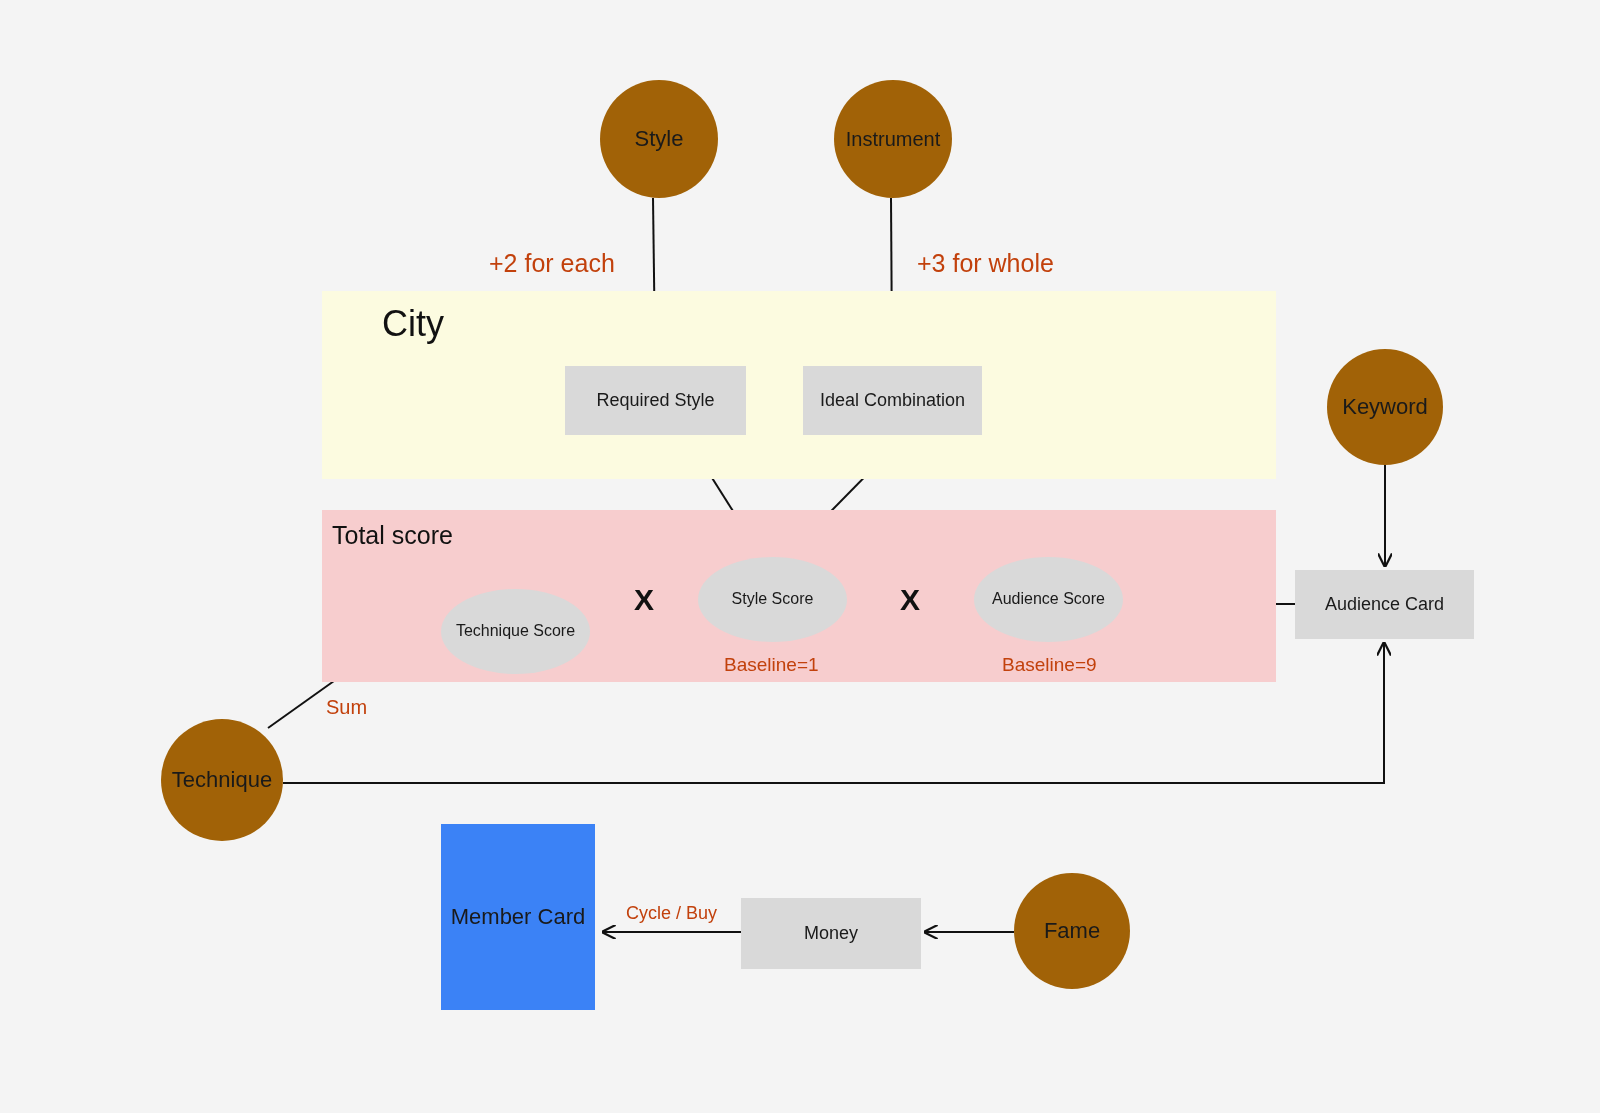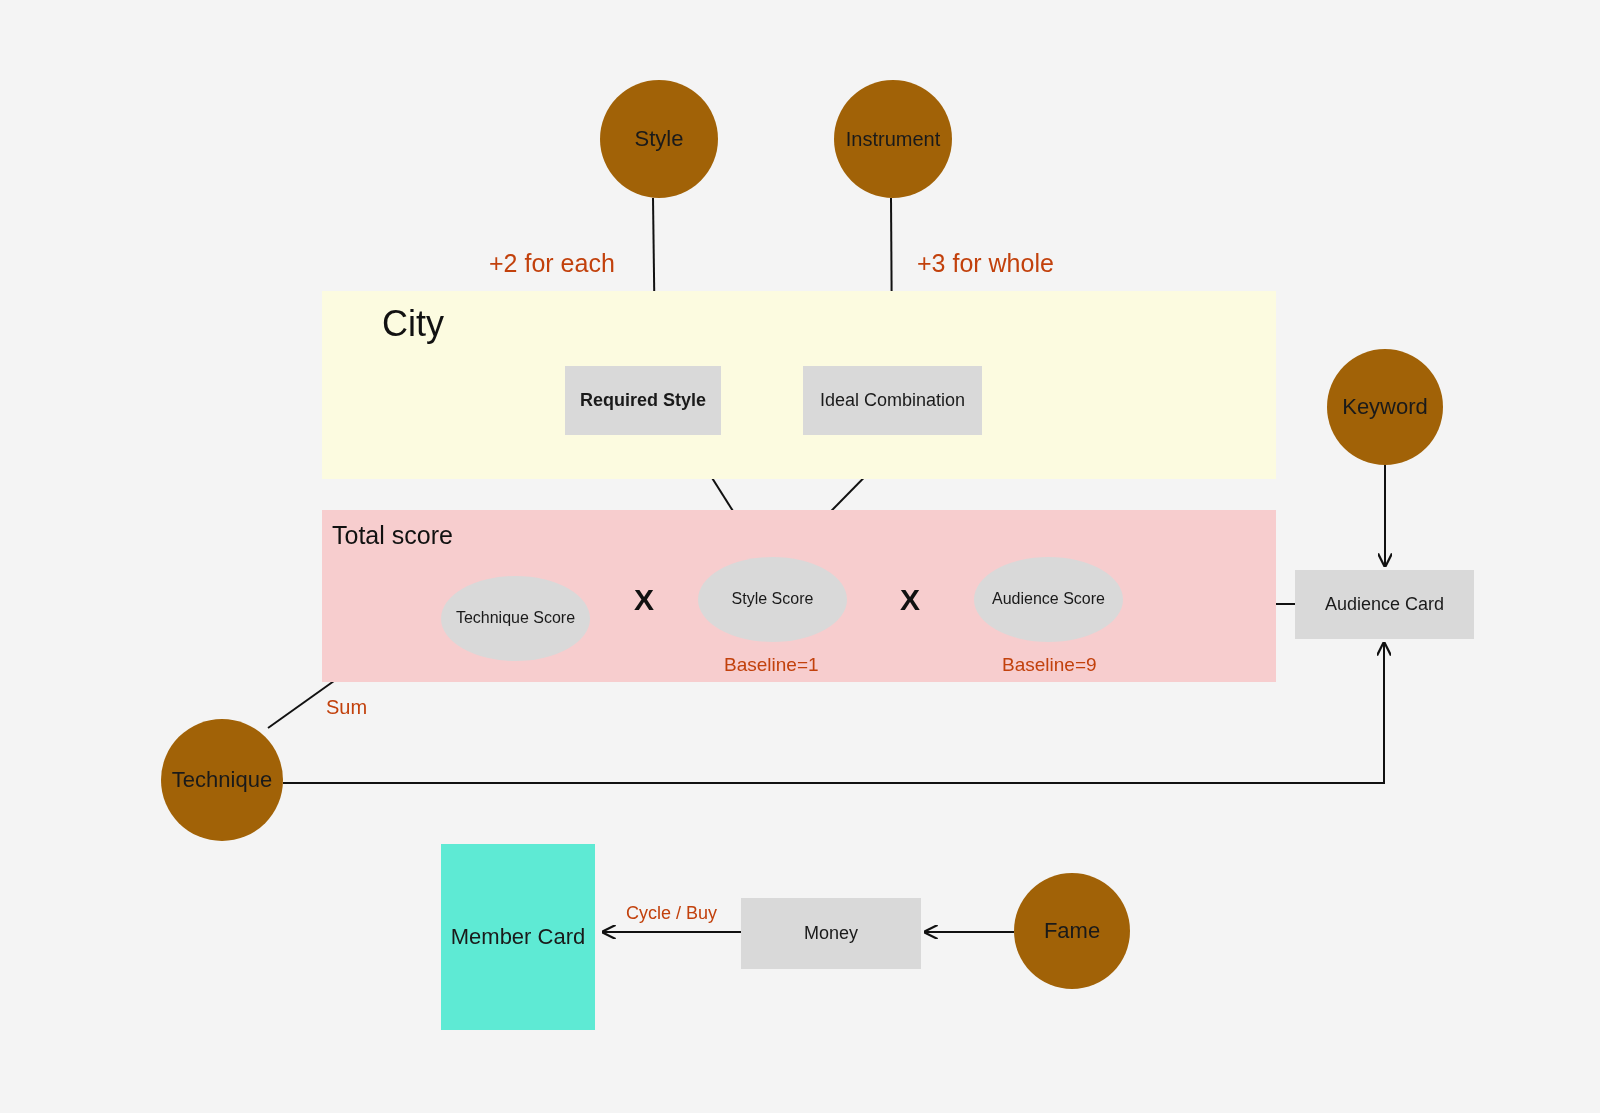--- a/index.html
+++ b/index.html
@@ -61,22 +61,21 @@
     background: #a16207;
   }
   .ellipse {
     border-radius: 50%;
     background: #d9d9d9;
   }
   .rect-grey {
     background: #d9d9d9;
   }
   .rect-blue {
-    background: #5eead4;
-    margin-top: 20px;
+    background: #3b82f6;
   }
   .fs22 { font-size: 22px; }
   .fs20 { font-size: 20px; }
   .fs18 { font-size: 18px; }
   .fs16 { font-size: 16px; }
   .edge-label {
     position: absolute;
     white-space: nowrap;
     color: #c2410c;
   }
@@ -86,27 +85,27 @@
     font-weight: 700;
     color: #111;
   }
   
   #n-style      { left: 600px;  top: 80px;  width: 118px; height: 118px; }
   #n-instrument { left: 834px;  top: 80px;  width: 118px; height: 118px; }
   #n-keyword    { left: 1327px; top: 349px; width: 116px; height: 116px; }
   #n-technique  { left: 161px;  top: 719px; width: 122px; height: 122px; }
   #n-fame       { left: 1014px; top: 873px; width: 116px; height: 116px; }
 
-  #n-required   { left: 565px;  top: 366px; width: 156px; height: 69px; font-weight: bold; }
+  #n-required   { left: 565px;  top: 366px; width: 181px; height: 69px; }
   #n-ideal      { left: 803px;  top: 366px; width: 179px; height: 69px; }
   #n-audcard    { left: 1295px; top: 570px; width: 179px; height: 69px; }
   #n-money      { left: 741px;  top: 898px; width: 180px; height: 71px; }
   #n-membercard { left: 441px;  top: 824px; width: 154px; height: 186px; }
 
-  #n-techscore  { left: 441px;  top: 576px; width: 149px; height: 85px; text-align: right; }
+  #n-techscore  { left: 441px;  top: 589px; width: 149px; height: 85px; text-align: right; }
   #n-stylescore { left: 698px;  top: 557px; width: 149px; height: 85px; }
   #n-audscore   { left: 974px;  top: 557px; width: 149px; height: 85px; }
 
   #op-1 { left: 634px;  top: 583px; }
   #op-2 { left: 900px;  top: 583px; }
 
   #lbl-plus2   { left: 489px;  top: 249px; font-size: 25px; }
   #lbl-plus3   { left: 917px;  top: 249px; font-size: 25px; }
   #lbl-base1   { left: 724px;  top: 654px; font-size: 19px; }
   #lbl-base5   { left: 1002px; top: 654px; font-size: 19px; }

